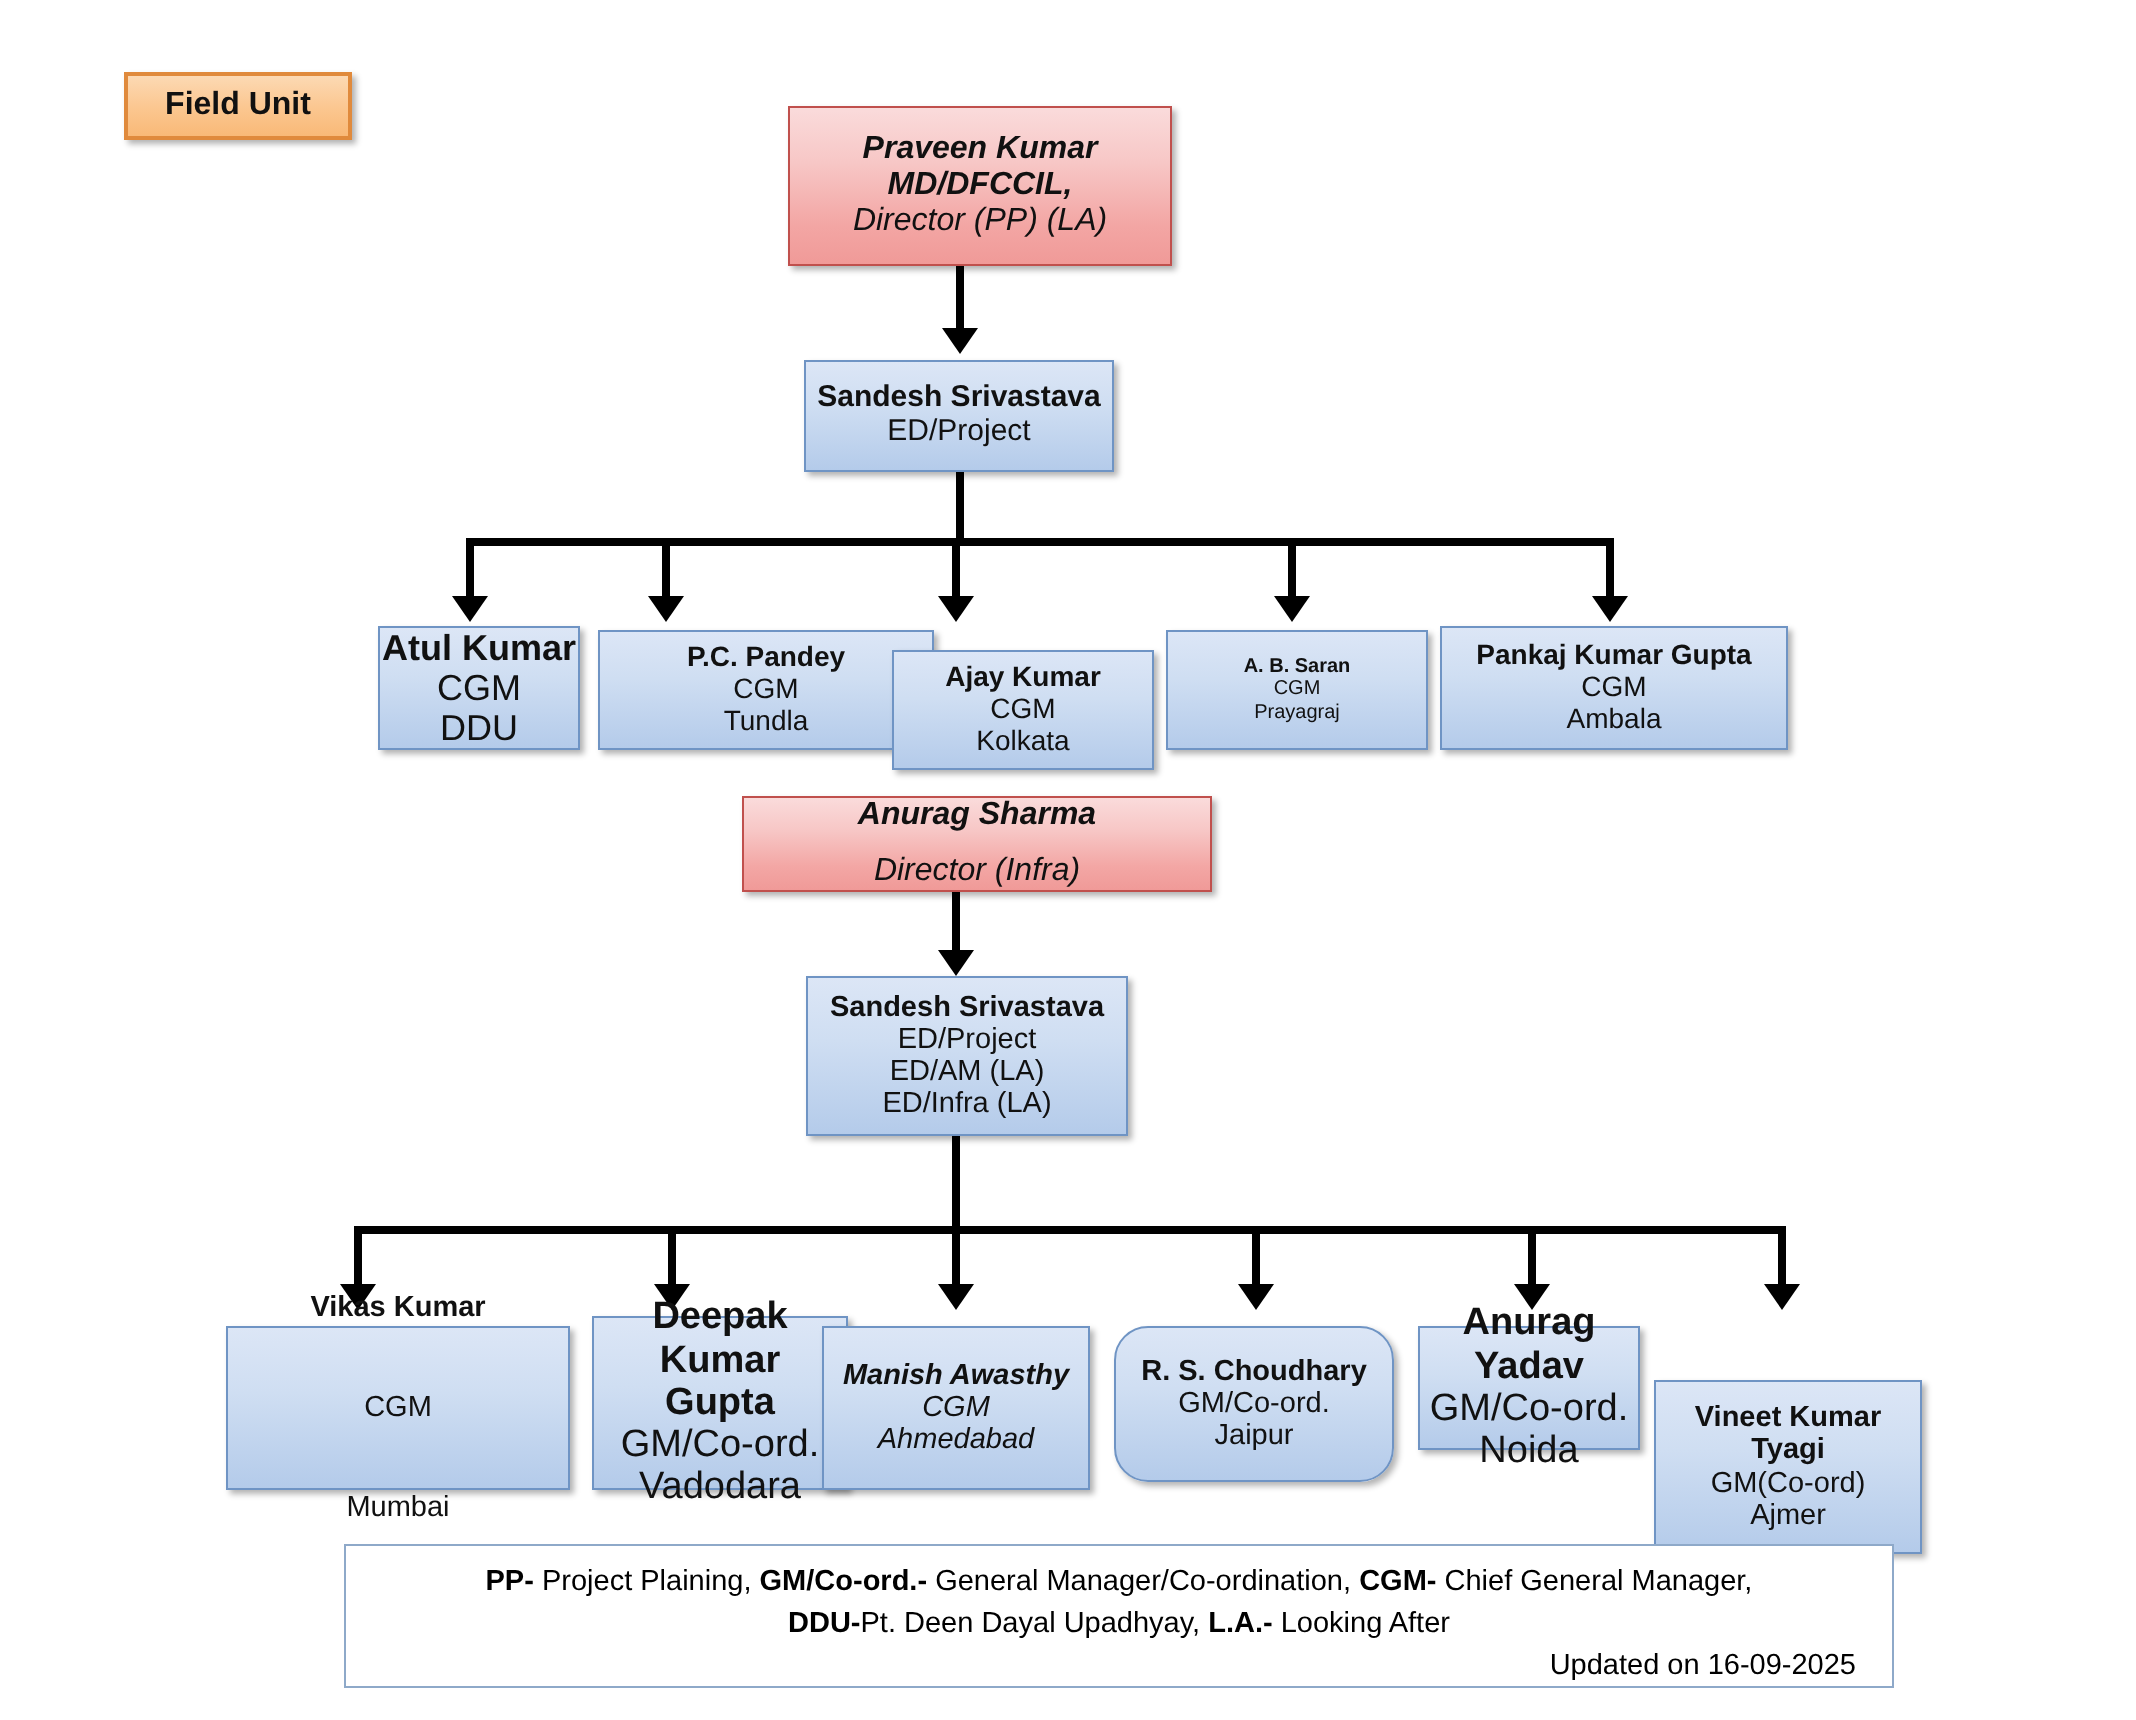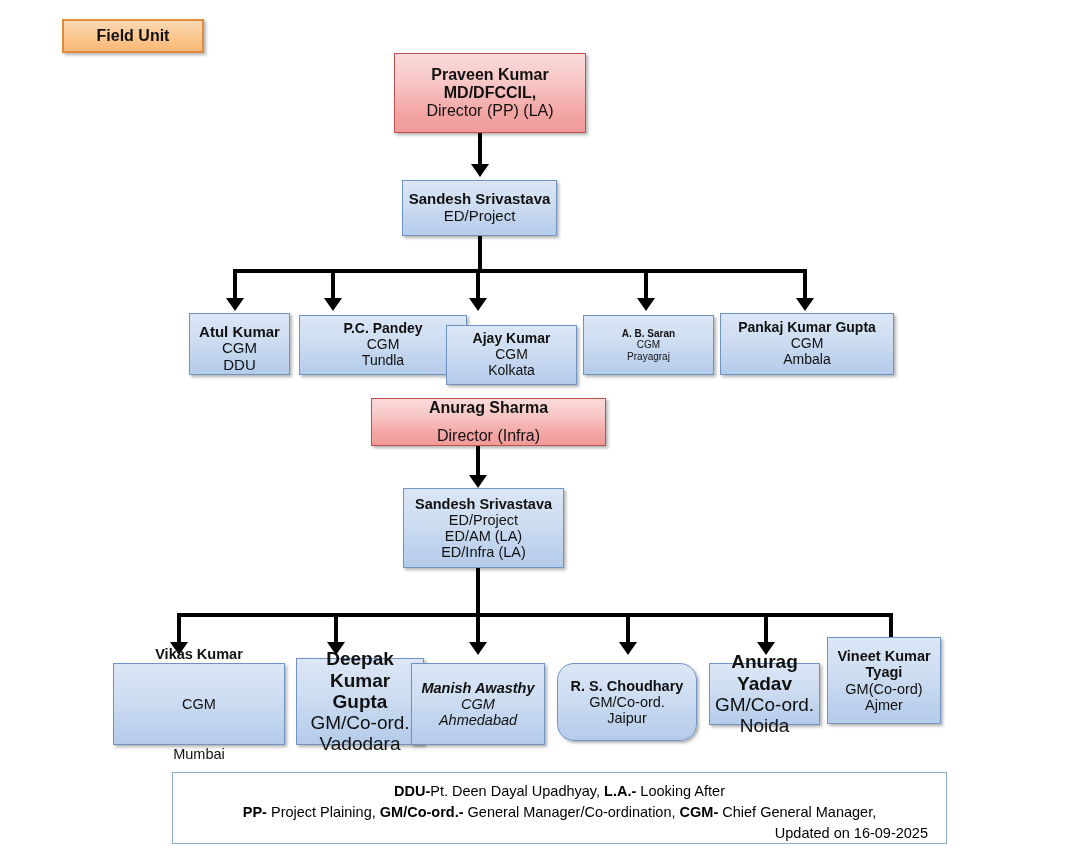--- a/index.html
+++ b/index.html
@@ -36,20 +36,21 @@
     font-weight: bold;
   }
   .node .ln {
     font-weight: normal;
   }
 
   
   .pink {
     border: 1px solid #c0504d;
     background: linear-gradient(to bottom, #fadbdb 0%, #f7c7c6 35%, #f3a6a4 75%, #f09a98 100%);
+    font-style: italic;
   }
   
   .blue {
     border: 1px solid #6f94c4;
     background: linear-gradient(to bottom, #dce6f6 0%, #cfdef2 40%, #b4cbea 100%);
   }
   
   .orange {
     border: 2px solid #e08a3c;
     background: linear-gradient(to bottom, #fcd9b3 0%, #fbc68f 55%, #f9b977 100%);
@@ -96,21 +97,21 @@
     padding-right: 4px;
     margin-top: 1px;
   }
   #legend b { font-weight: bold; }
 </style>
 </head>
 <body>
 
 <div id="canvas">
 
-  <div class="node orange" style="left:62px; top:19px; width:142px; height:34px; font-size:16px;">
+  <div class="node orange" style="left:62px; top:36px; width:114px; height:34px; font-size:16px;">
     <span class="nm">Field Unit</span>
   </div>
 
   <div class="node pink" style="left:394px; top:53px; width:192px; height:80px; font-size:16px;">
     <span class="nm">Praveen Kumar</span>
     <span class="nm">MD/DFCCIL,</span>
     <span class="ln">Director (PP) (LA)</span>
   </div>
 
   <div class="vline" style="left:478px; top:133px; height:33px;"></div>
@@ -132,21 +133,21 @@
 
   <div class="vline" style="left:476px; top:269px; height:31px;"></div>
   <div class="arrow" style="left:469px; top:298px;"></div>
 
   <div class="vline" style="left:644px; top:269px; height:31px;"></div>
   <div class="arrow" style="left:637px; top:298px;"></div>
 
   <div class="vline" style="left:803px; top:269px; height:31px;"></div>
   <div class="arrow" style="left:796px; top:298px;"></div>
 
-  <div class="node blue" style="left:189px; top:313px; width:101px; height:62px; font-size:15px;justify-content:flex-end;">
+  <div class="node blue" style="left:189px; top:313px; width:101px; height:62px; font-size:18px;justify-content:flex-end;">
     <span class="nm">Atul Kumar</span>
     <span class="ln">CGM</span>
     <span class="ln">DDU</span>
   </div>
 
   <div class="node blue" style="left:299px; top:315px; width:168px; height:60px; font-size:14px;">
     <span class="nm">P.C. Pandey</span>
     <span class="ln">CGM</span>
     <span class="ln">Tundla</span>
   </div>
@@ -229,30 +230,30 @@
     <span class="ln">GM/Co-ord.</span>
     <span class="ln">Jaipur</span>
   </div>
 
   <div class="node blue" style="left:709px; top:663px; width:111px; height:62px; font-size:19px;">
     <span class="nm">Anurag Yadav</span>
     <span class="ln">GM/Co-ord.</span>
     <span class="ln">Noida</span>
   </div>
 
-  <div class="node blue" style="left:827px; top:637px; width:114px; height:87px; font-size:14.5px;justify-content:center;">
+  <div class="node blue" style="left:827px; top:690px; width:134px; height:87px; font-size:14.5px;justify-content:center;">
     <span class="nm">Vineet Kumar</span>
     <span class="nm">Tyagi</span>
     <span class="ln">GM(Co-ord)</span>
     <span class="ln">Ajmer</span>
   </div>
 
   <div id="legend" style="left:172px; top:772px; width:775px; height:72px;">
     <div class="lg-line">
+      <b>PP-</b><span> Project Plaining, </span><b>GM/Co-ord.-</b><span> General Manager/Co-ordination, </span><b>CGM-</b><span> Chief General Manager,</span>
+    </div>
+    <div class="lg-line">
       <b>DDU-</b><span>Pt. Deen Dayal Upadhyay, </span><b>L.A.-</b><span> Looking After</span>
     </div>
-    <div class="lg-line">
-      <b>PP-</b><span> Project Plaining, </span><b>GM/Co-ord.-</b><span> General Manager/Co-ordination, </span><b>CGM-</b><span> Chief General Manager,</span>
-    </div>
     <div class="lg-updated">Updated on 16-09-2025</div>
   </div>
 
 </div>
 
 </body></html>

